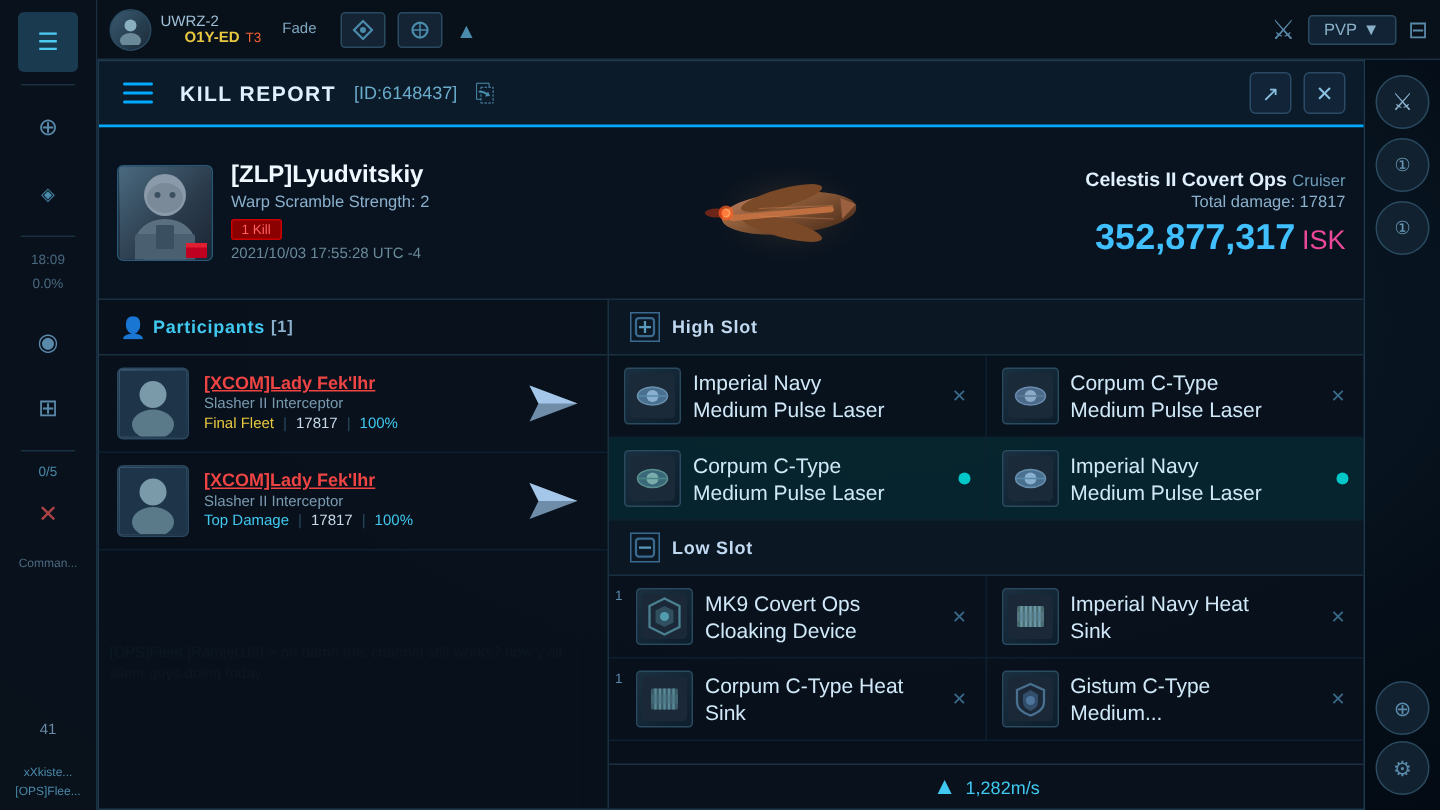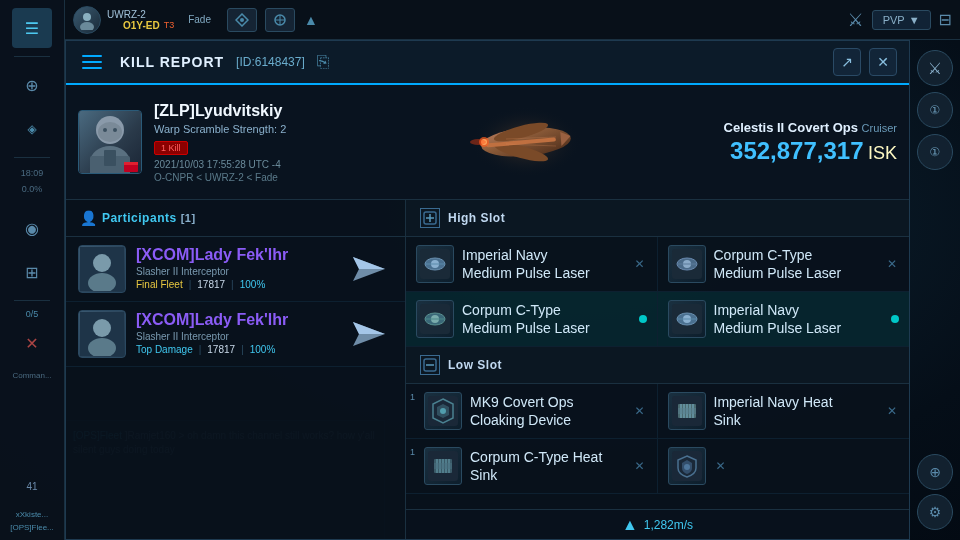--- a/index.html
+++ b/index.html
@@ -355,21 +355,21 @@
 
     .isk-value {
       font-size: 24px;
       font-weight: bold;
       color: #40c0ff;
       margin-bottom: 4px;
       margin-left: 16px;
     }
 
     .isk-label {
-      color: #fef9c3;
+      color: #ec4899;
       font-size: 18px;
     }
 
     .kill-label-big {
       font-size: 18px;
       font-weight: bold;
       color: #cc4444;
     }
 
     
@@ -424,24 +424,25 @@
       display: flex;
       align-items: center;
       justify-content: center;
     }
 
     .participant-info {
       flex: 1;
     }
 
     .participant-name {
-      font-size: 16px;
-      color: #8b5cf6;
+      font-size: 12px;
+      color: #ef4444;
       margin-bottom: 2px;
       font-weight: bold;
+      text-decoration: underline;
     }
 
     .participant-ship {
       font-size: 10px;
       color: #7a9ab0;
     }
 
     .participant-ship-icon {
       width: 48px;
       height: 36px;
@@ -697,21 +698,20 @@
           <rect x="44" y="52" width="14" height="3" fill="#e02030"></rect>
         </svg>
       </div>
     </div>
 
     <div class="victim-info">
       <div class="victim-name">[ZLP]Lyudvitskiy</div>
       <div class="victim-corp">Warp Scramble Strength: 2</div>
       <div class="kill-badge">1 Kill</div>
       <div class="victim-timestamp">2021/10/03 17:55:28 UTC -4</div>
-      <div class="victim-location">O-CNPR &lt; UWRZ-2 &lt; Fade</div>
     </div>
 
     <div class="ship-display">
       <svg width="140" height="90" viewBox="0 0 140 90">
 
         <defs>
           <radialGradient id="shipGlow" cx="0.5" cy="0.5" r="0.5">
             <stop offset="0%" stop-color="#6a4a30" stop-opacity="0.6"></stop>
             <stop offset="100%" stop-color="#0a1520" stop-opacity="0"></stop>
           </radialGradient>
@@ -740,20 +740,24 @@
 
         <line x1="50" y1="42" x2="100" y2="40" stroke="#e09060" stroke-width="0.5" opacity="0.5"></line>
         <line x1="50" y1="47" x2="100" y2="49" stroke="#e09060" stroke-width="0.5" opacity="0.5"></line>
       </svg>
     </div>
 
     <div class="ship-info-right">
       <div class="ship-class">
         <span>Celestis II Covert Ops</span>
         <span style="color:#6a9ab8; font-size:11px; font-weight:normal;">Cruiser</span>
+      </div>
+      <div class="total-damage-label">
+        <span>Total damage:</span>
+        <span>17817</span>
       </div>
       <div>
         <span class="isk-value">352,877,317</span>
         <span class="isk-label">ISK</span>
       </div>
     </div>
   </div>
 
   <div class="panel-main-area">
 
@@ -970,20 +974,23 @@
           <div class="slot-item">
             <div class="slot-item-icon">
               <svg width="30" height="30" viewBox="0 0 30 30">
                 <rect width="30" height="30" fill="#1a2838" rx="3"></rect>
 
                 <path d="M15,5 L24,9 L24,17 Q24,23 15,26 Q6,23 6,17 L6,9 Z" fill="none" stroke="#4a7090" stroke-width="1.5"></path>
                 <path d="M15,9 L20,12 L20,17 Q20,21 15,23 Q10,21 10,17 L10,12 Z" fill="#3a5878" opacity="0.8"></path>
                 <circle cx="15" cy="16" r="3" fill="#5a88b0" opacity="0.7"></circle>
               </svg>
             </div>
+            <div class="slot-item-text">
+              <div class="slot-item-name">Gistum C-Type<br>Medium...</div>
+            </div>
             <span class="slot-item-close">✕</span>
           </div>
         </div>
       </div>
 
       <div style="height:30px;background:rgba(8,18,28,0.95);border-top:1px solid #1a3040;display:flex;align-items:center;justify-content:center;gap:6px;padding:0 14px;margin-top:auto;">
         <span style="font-size:16px;color:#40c8f0;">▲</span>
         <span style="font-size:12px;color:#40c8f0;">1,282m/s</span>
       </div>
     </div>

